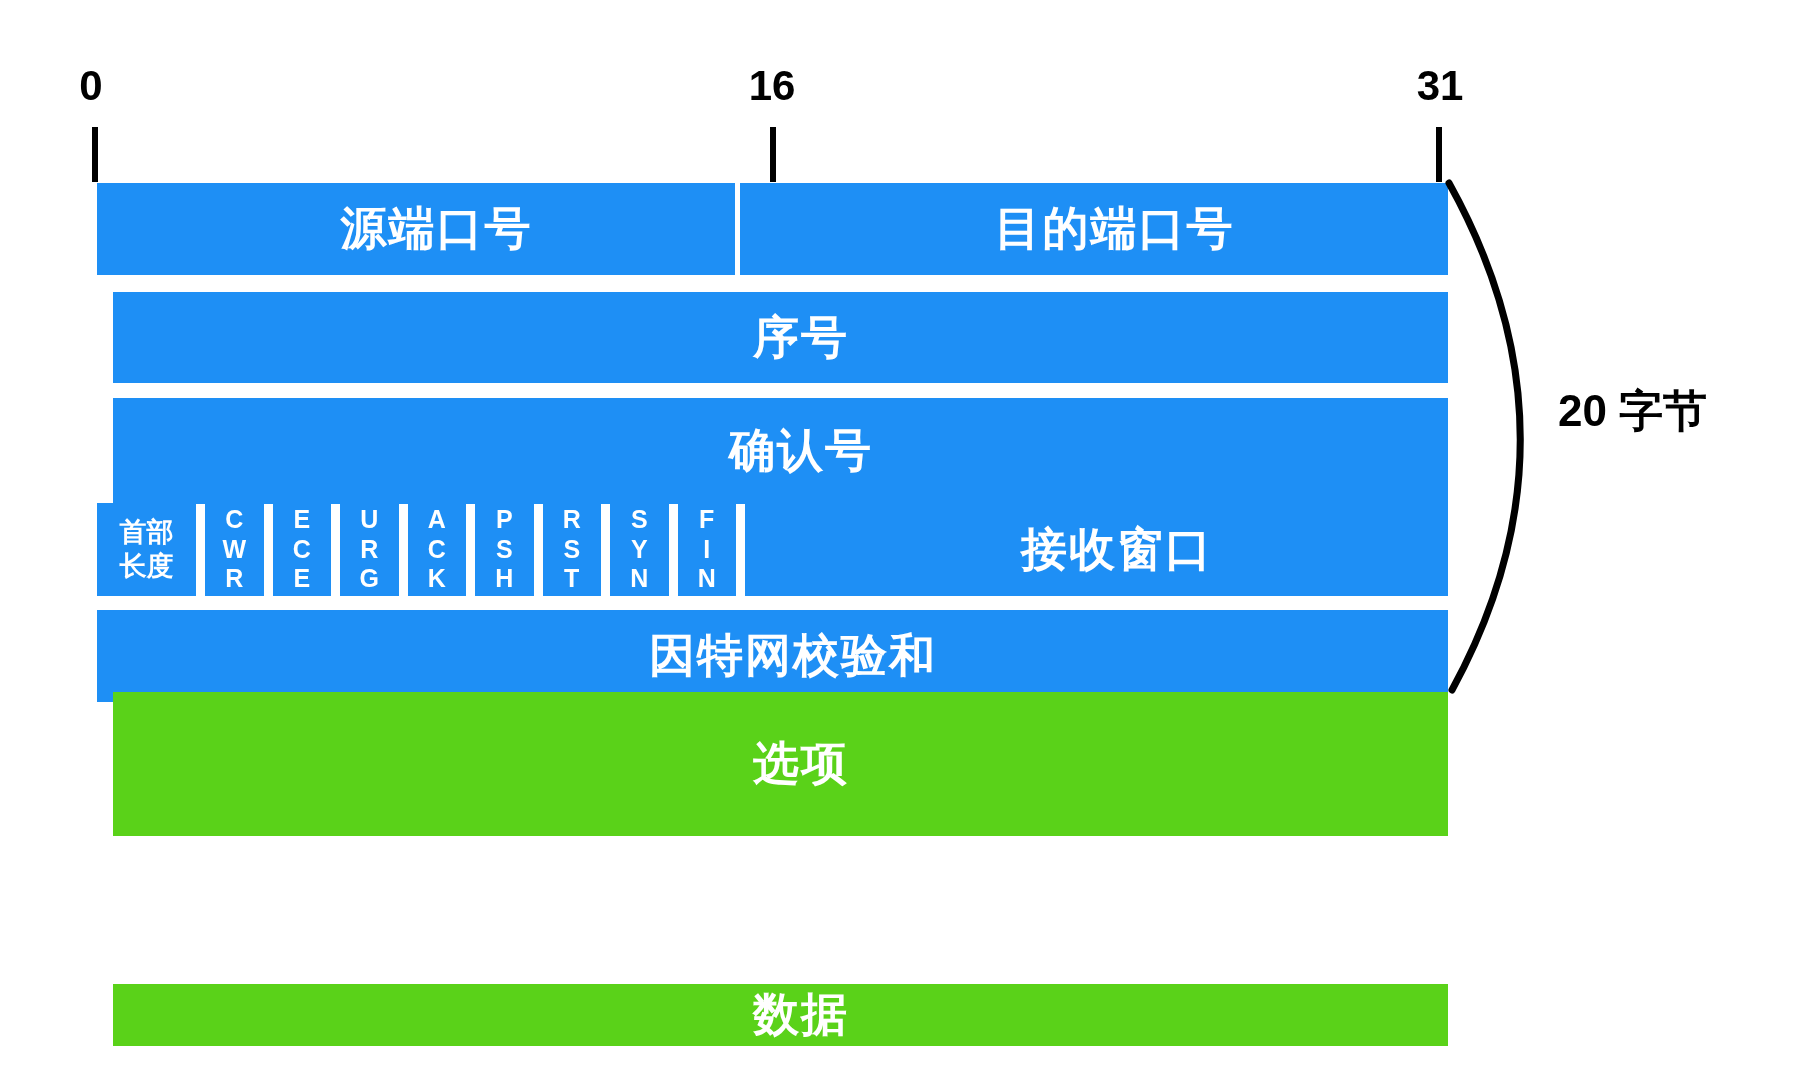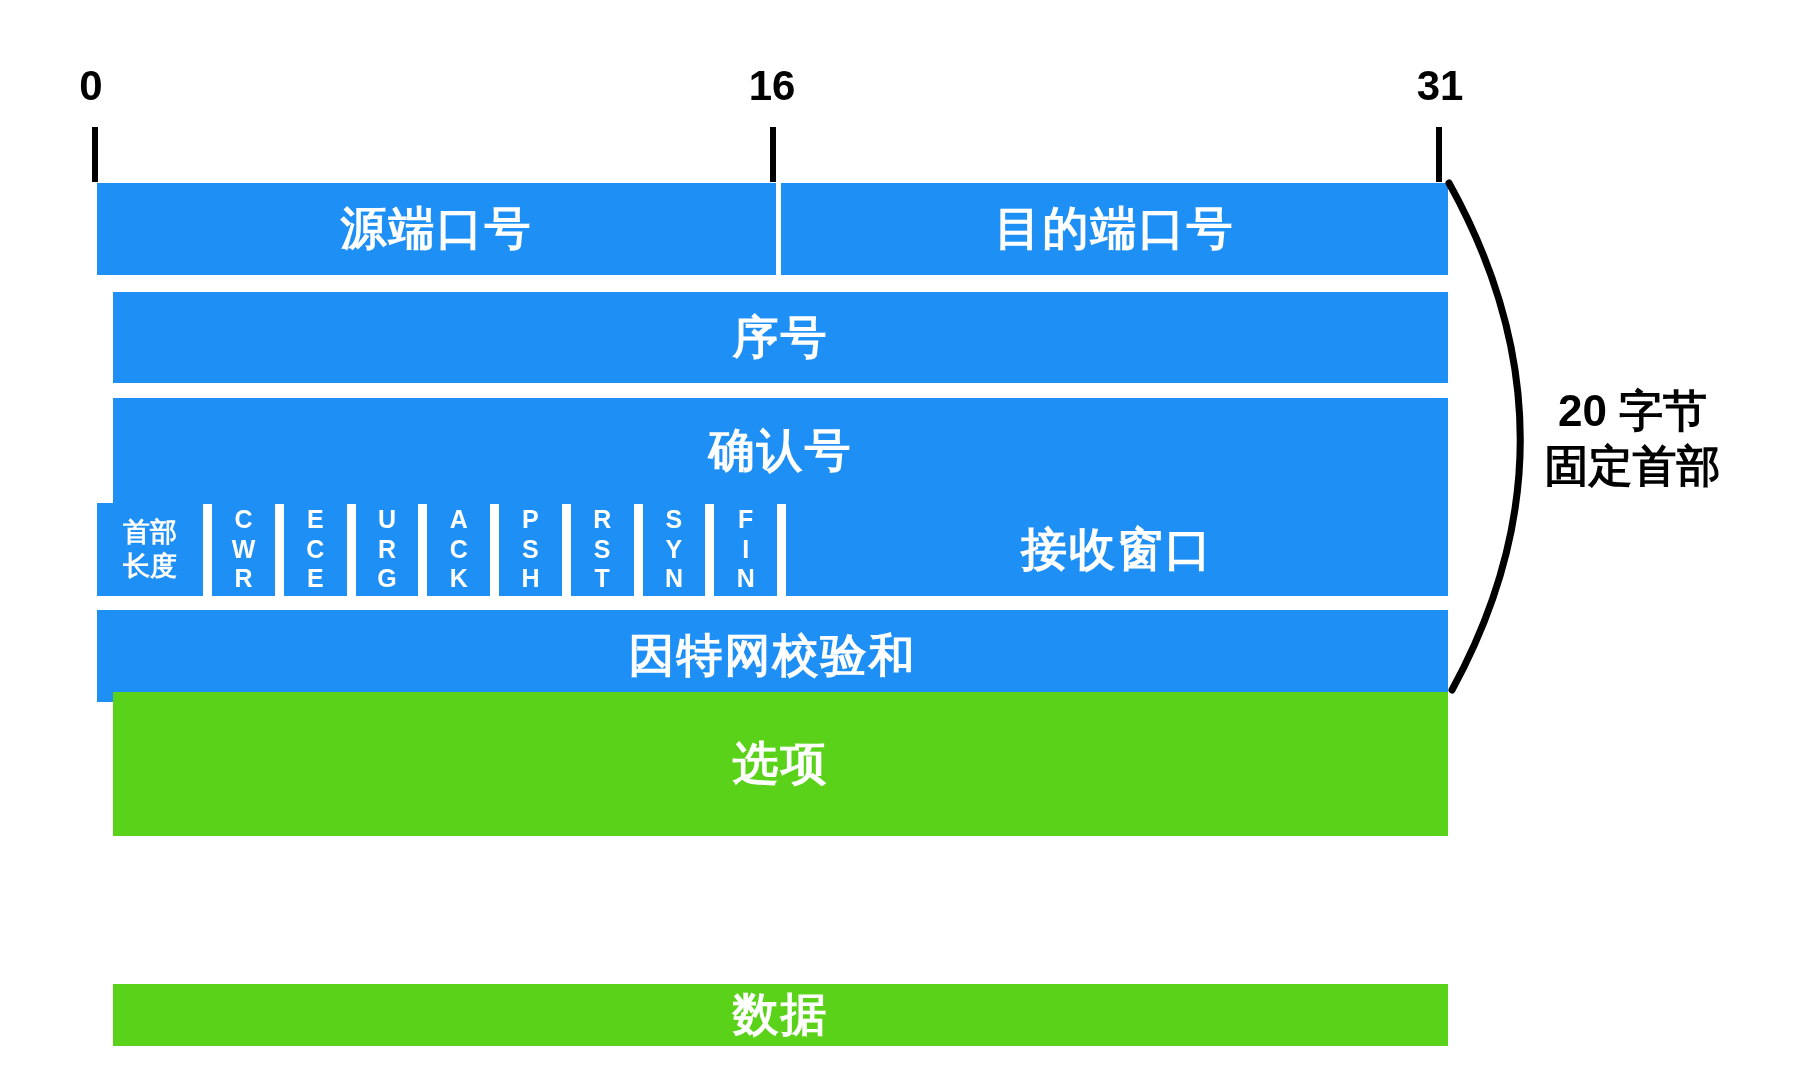--- a/index.html
+++ b/index.html
@@ -43,21 +43,21 @@
   .cell {
     background: var(--blue);
     color: #ffffff;
     font-weight: bold;
     display: flex;
     align-items: center;
     justify-content: center;
     text-align: center;
     white-space: pre-line;
   }
-  .big { font-size: 46px; letter-spacing: 2px; }
+  .big { font-size: 46px; letter-spacing: 2px; padding-left: 41px; }
   .green .cell, .cell.green { background: var(--green); }
 
   .row-ports    { top: 183px; height: 92px; gap: 5px; }
   .row-seq      { top: 292px; height: 91px; }
   .row-ack      { top: 398px; height: 106px; }
   .row-flags    { top: 503px; height: 93px; gap: 9px; }
   .row-checksum { top: 610px; height: 92px; gap: 5px; }
   .row-options  { top: 692px; height: 144px; }
   .row-data     { top: 922px; height: 186px; align-items: center; }
 
@@ -150,16 +150,15 @@
   <div class="row row-data green">
     <div class="cell big cell-full green">数据</div>
   </div>
 
   <svg class="brace-arc-svg" width="210" height="560" viewBox="0 0 210 560">
     <path d="M 29 15 Q 170 269 32 522" fill="none" stroke="#000000" stroke-width="7" stroke-linecap="round"></path>
   </svg>
 
   <div class="annotation">
     <div>20 字节</div>
-    <div>固定首部</div>
   </div>
 
 </div>
 
 </body></html>

